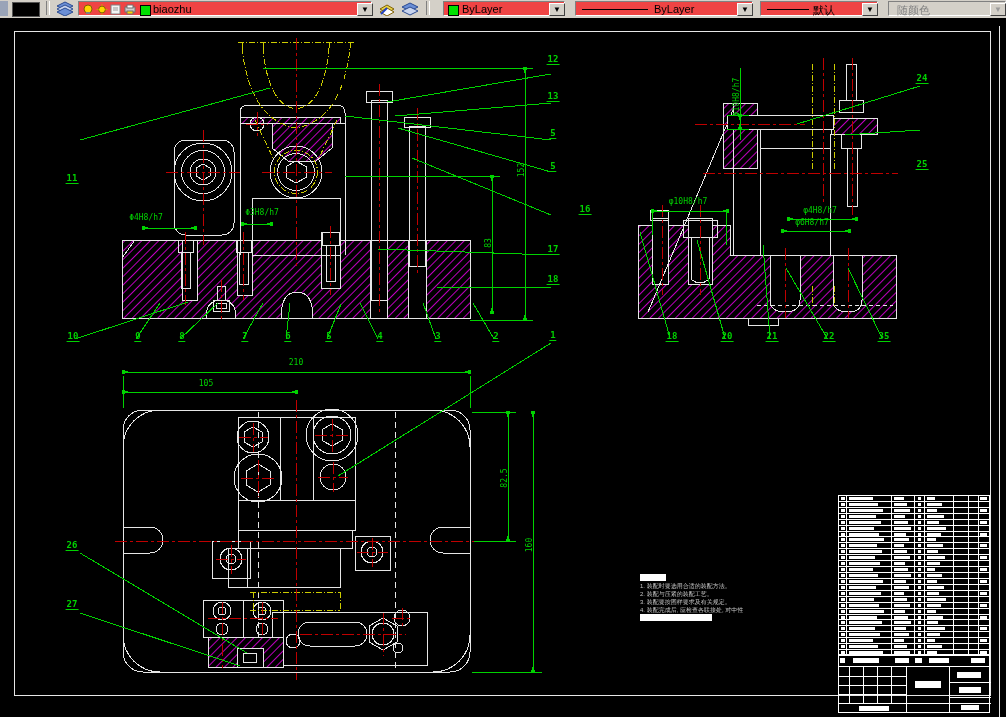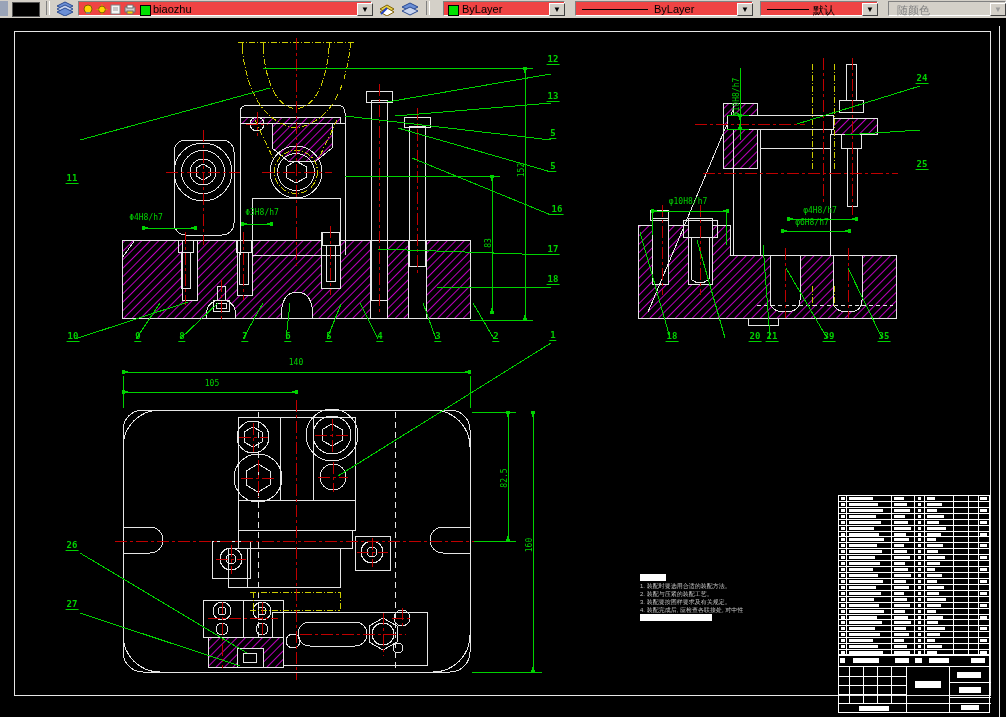--- a/index.html
+++ b/index.html
@@ -427,44 +427,44 @@
         <div class="callout" style="left: 288px; top: 324px;">6</div>
         <div class="callout" style="left: 245px; top: 324px;">7</div>
         <div class="callout" style="left: 182px; top: 324px;">8</div>
         <div class="callout" style="left: 138px; top: 324px;">9</div>
         <div class="callout" style="left: 73px; top: 324px;">10</div>
         <div class="callout" style="left: 72px; top: 124px; margin-top: 42px;">11</div>
         <div class="callout" style="left: 553px; top: 47px;">12</div>
         <div class="callout" style="left: 553px; top: 84px;">13</div>
         <div class="callout" style="left: 553px; top: 121px;">5</div>
         <div class="callout" style="left: 553px; top: 154px;">5</div>
-        <div class="callout" style="left: 557px; top: 197px;">16</div>
+        <div class="callout" style="left: 585px; top: 197px;">16</div>
         <div class="callout" style="left: 553px; top: 237px;">17</div>
         <div class="callout" style="left: 553px; top: 267px;">18</div>
         <div class="callout" style="left: 672px; top: 324px;">18</div>
-        <div class="callout" style="left: 727px; top: 324px; margin-left: 28px;">20</div>
+        <div class="callout" style="left: 727px; top: 324px;">20</div>
         <div class="callout" style="left: 772px; top: 324px;">21</div>
-        <div class="callout" style="left: 829px; top: 324px;">39</div>
+        <div class="callout" style="left: 829px; top: 324px;">22</div>
         <div class="callout" style="left: 884px; top: 324px;">35</div>
         <div class="callout" style="left: 922px; top: 66px;">24</div>
         <div class="callout" style="left: 922px; top: 110px; margin-top: 42px;">25</div>
         <div class="callout" style="left: 72px; top: 533px;">26</div>
         <div class="callout" style="left: 72px; top: 592px;">27</div>
       </div>
     <div id="dim-layer">
         <div class="dim" style="left: 146px; top: 204px;">Φ4H8/h7</div>
         <div class="dim" style="left: 262px; top: 199px;">Φ3H8/h7</div>
         <div class="dim rot" style="left: 521px; top: 152px;">152</div>
         <div class="dim rot" style="left: 488px; top: 225px;">83</div>
         <div class="dim rot" style="left: 736px; top: 79px;">Φ10H8/h7</div>
         <div class="dim" style="left: 688px; top: 188px;">φ10H8/h7</div>
         <div class="dim" style="left: 820px; top: 197px;">φ4H8/h7</div>
         <div class="dim" style="left: 812px; top: 209px;">φ6H8/h7</div>
-        <div class="dim" style="left: 296px; top: 349px;">140</div>
-        <div class="dim" style="left: 212px; top: 370px;">105</div>
+        <div class="dim" style="left: 296px; top: 349px;">210</div>
+        <div class="dim" style="left: 206px; top: 370px;">105</div>
         <div class="dim rot" style="left: 504px; top: 460px;">82.5</div>
         <div class="dim rot" style="left: 529px; top: 527px;">160</div>
       </div>
 
     <div id="notes">
       <div class="blob" style="left:640px;top:556px;width:26px;height:7px;"></div>
       <div id="note-lines">
           <div class="note-line" style="left: 640px; top: 564px;">1. 装配时要选用合适的装配方法。</div>
           <div class="note-line" style="left: 640px; top: 572px;">2. 装配与压紧的装配工艺。</div>
           <div class="note-line" style="left: 640px; top: 580px;">3. 装配要按图样要求及有关规定。</div>

